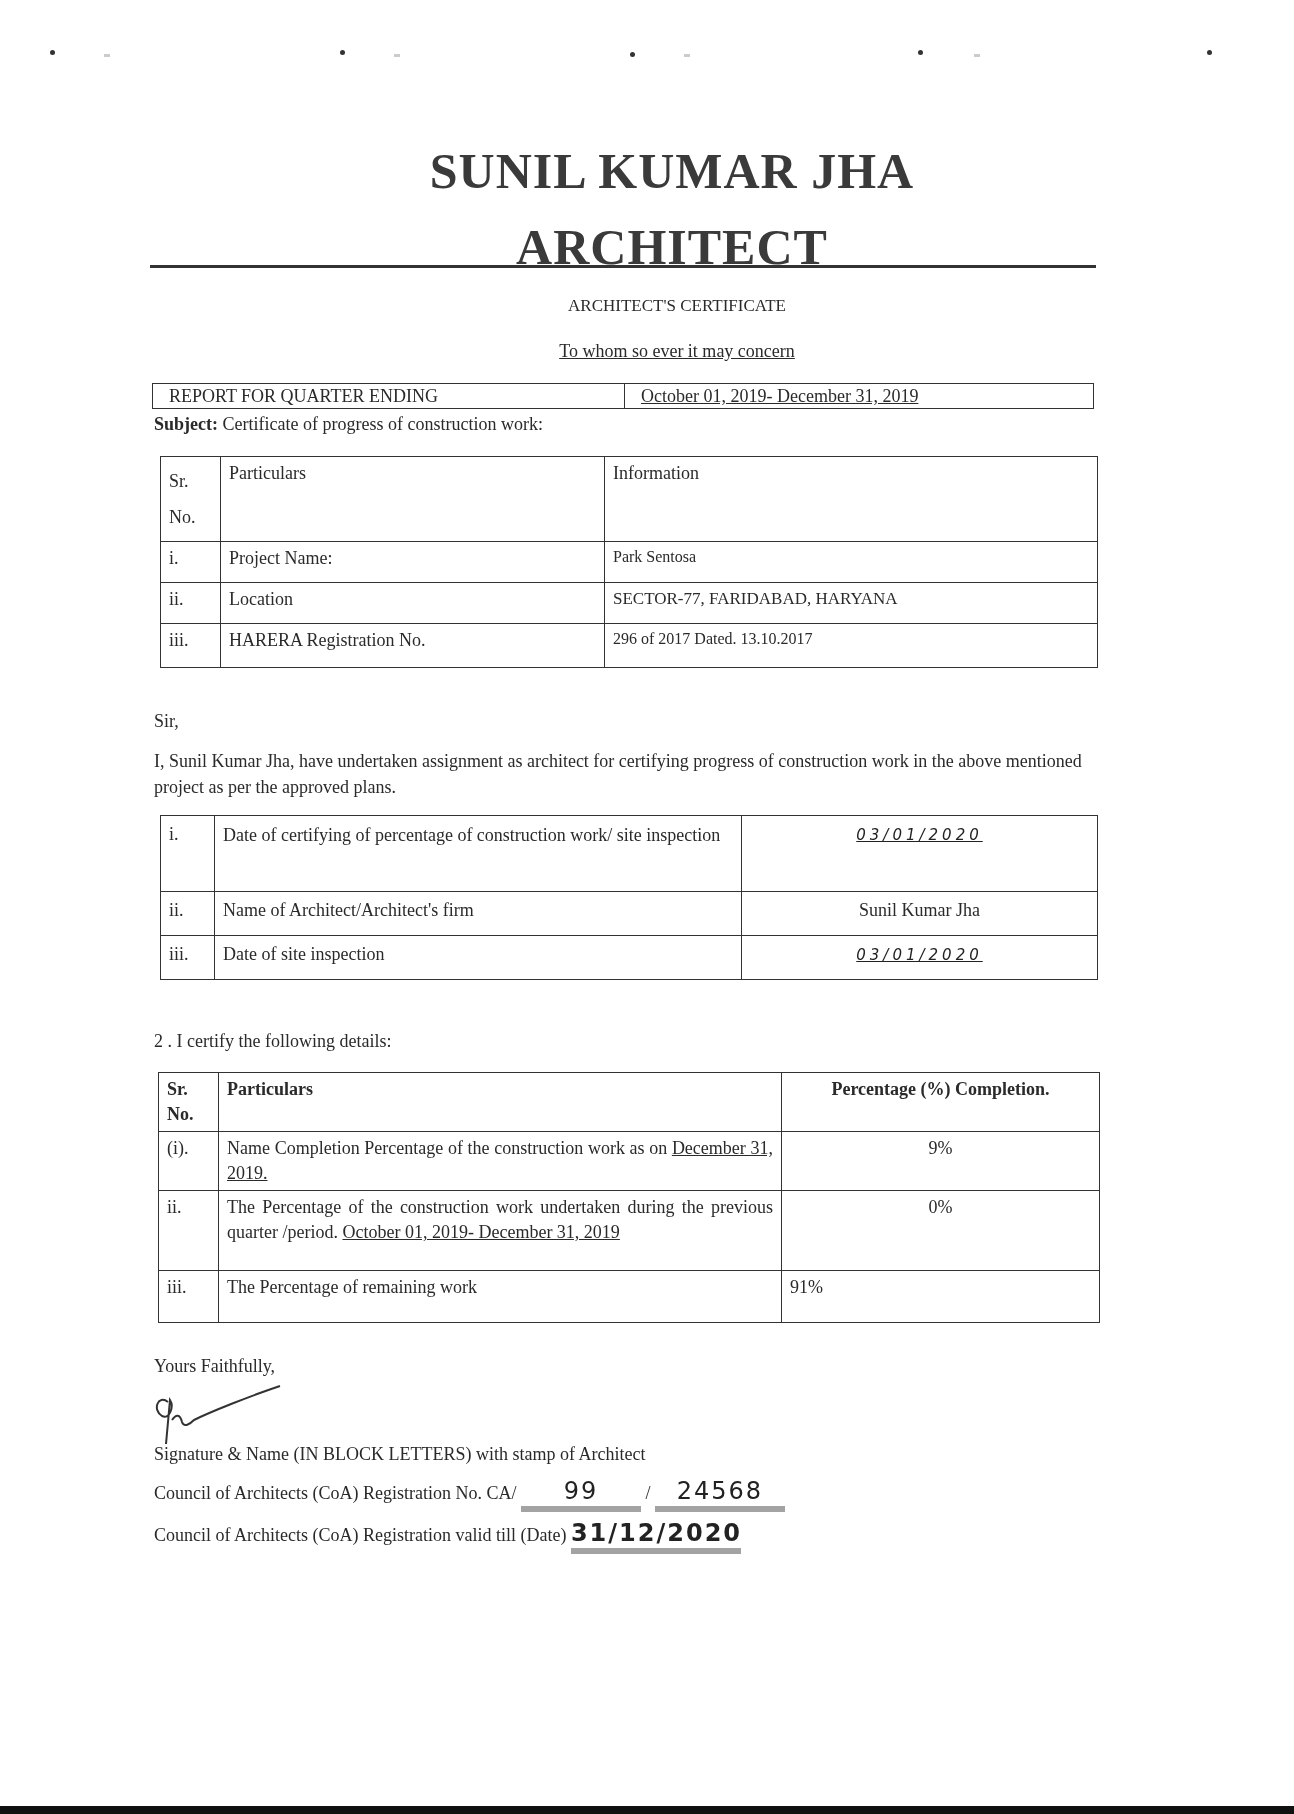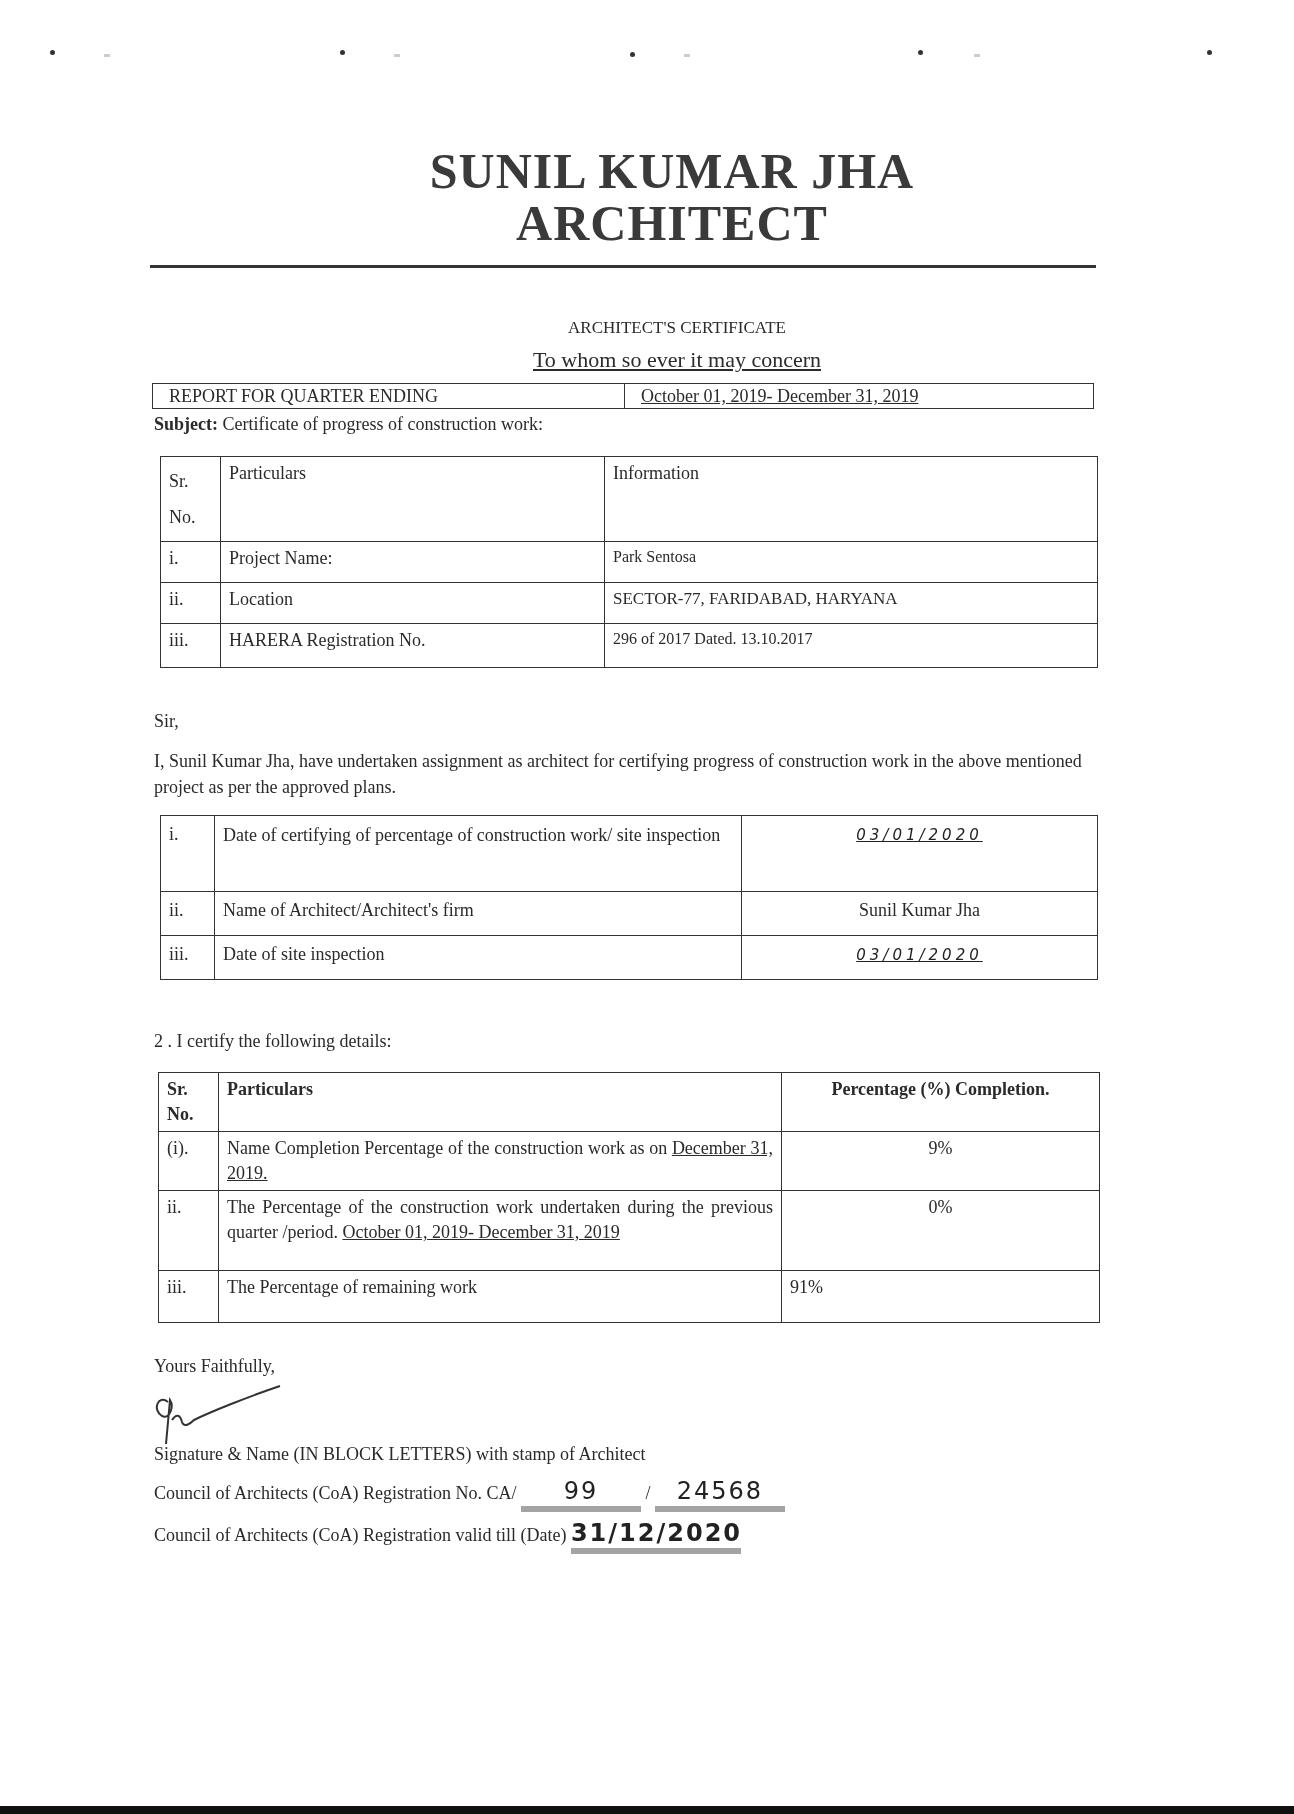--- a/index.html
+++ b/index.html
@@ -5,23 +5,23 @@
   * { box-sizing: border-box; margin: 0; padding: 0; }
   body { width: 1294px; height: 1814px; background: #ffffff; position: relative; overflow: hidden;
          font-family: "Liberation Serif", "DejaVu Serif", serif; color: #2a2a2a; }
   .page { position: absolute; left: 0; top: 0; width: 1294px; height: 1814px; }
   .bottom-rule { position: absolute; left: 0; right: 0; bottom: 0; height: 8px; background: #111; }
   .dot { position: absolute; width: 5px; height: 5px; background: #333; border-radius: 50%; }
   .speck { position: absolute; width: 6px; height: 3px; background: #ccc; }
   .title { position: absolute; left: 0; width: 1294px; text-align: center; font-size: 50px; font-weight: bold;
            color: #3a3a3a; line-height: 56px; letter-spacing: 1px; }
   .title.l1 { top: 143px; padding-left: 50px; }
-  .title.l2 { top: 195px; padding-left: 50px; }
+  .title.l2 { top: 219px; padding-left: 50px; }
   .hr { position: absolute; left: 150px; width: 946px; top: 265px; height: 3px; background: #333; }
-  .center { position: absolute; left: 0; width: 1294px; text-align: center; padding-left: 60px; font-size: 17px; margin-top: 22px; }
+  .center { position: absolute; left: 0; width: 1294px; text-align: center; padding-left: 60px; font-size: 17px; }
   .u { text-decoration: underline; }
   .quarter { position: absolute; left: 152px; top: 383px; width: 942px; height: 26px; border: 1.5px solid #333;
              display: flex; font-size: 18px; }
   .quarter .a { width: 472px; border-right: 1.5px solid #333; padding-left: 16px; line-height: 24px; }
   .quarter .b { padding-left: 16px; line-height: 24px; text-decoration: underline; }
   .subject { position: absolute; left: 154px; top: 414px; font-size: 18px; }
   table { position: absolute; border-collapse: collapse; font-size: 18px; margin-left: 8px; }
   td, th { border: 1.5px solid #333; vertical-align: top; font-weight: normal; text-align: left; }
   .t1 { left: 152px; top: 456px; width: 938px; }
   .t1 td { padding: 6px 8px; }
@@ -49,21 +49,21 @@
   <div class="speck" style="left:104px;top:54px"></div>
   <div class="speck" style="left:394px;top:54px"></div>
   <div class="speck" style="left:684px;top:54px"></div>
   <div class="speck" style="left:974px;top:54px"></div>
 
   <div class="title l1">SUNIL KUMAR JHA</div>
   <div class="title l2">ARCHITECT</div>
   <div class="hr"></div>
 
   <div class="center" style="top:296px;">ARCHITECT'S CERTIFICATE</div>
-  <div class="center u" style="top:325px; font-size:22px;">To whom so ever it may concern</div>
+  <div class="center u" style="top:341px; font-size:18px;">To whom so ever it may concern</div>
 
   <div class="quarter">
     <div class="a">REPORT FOR QUARTER ENDING</div>
     <div class="b">October 01, 2019- December 31, 2019</div>
   </div>
 
   <div class="subject">
     <b>Subject:</b><span> Certificate of progress of construction work:</span>
   </div>
 

